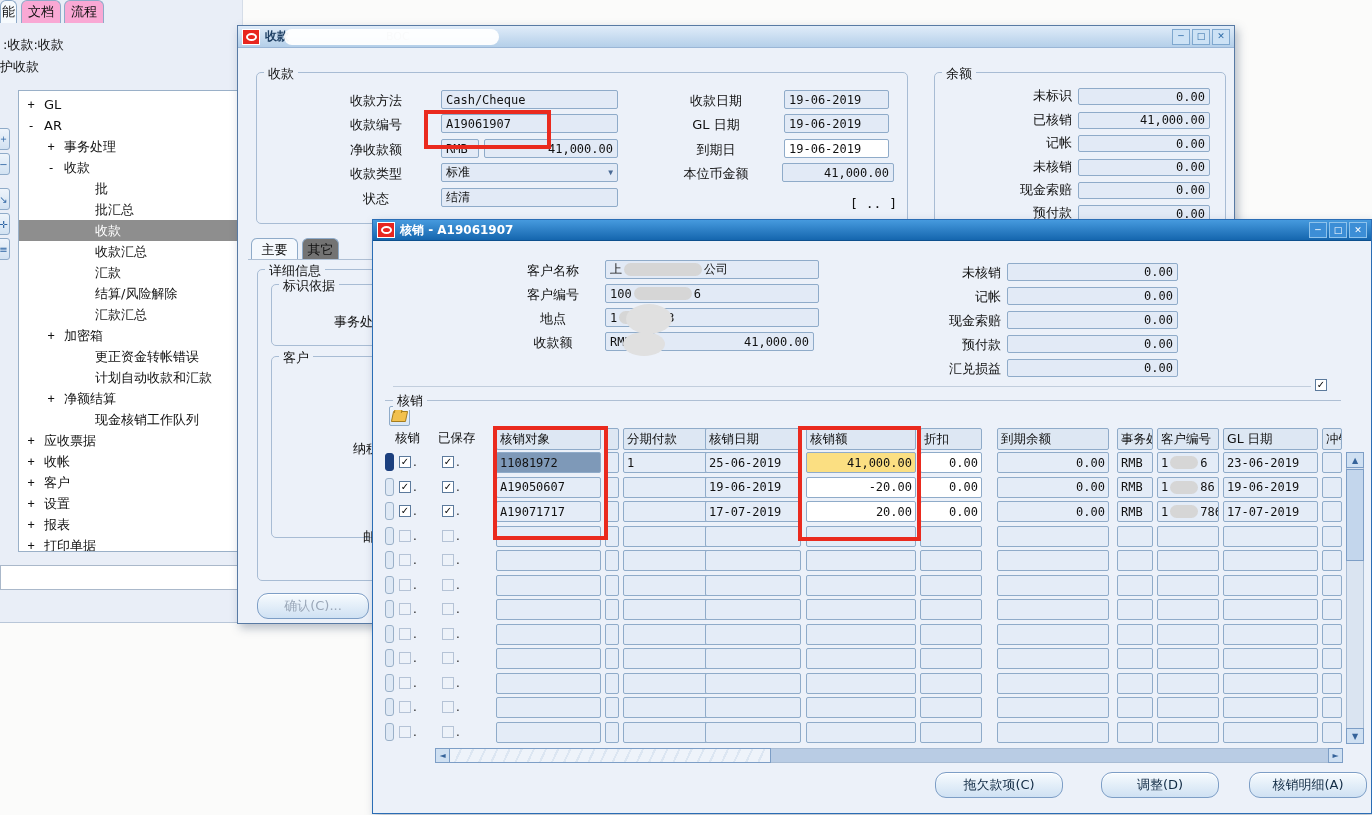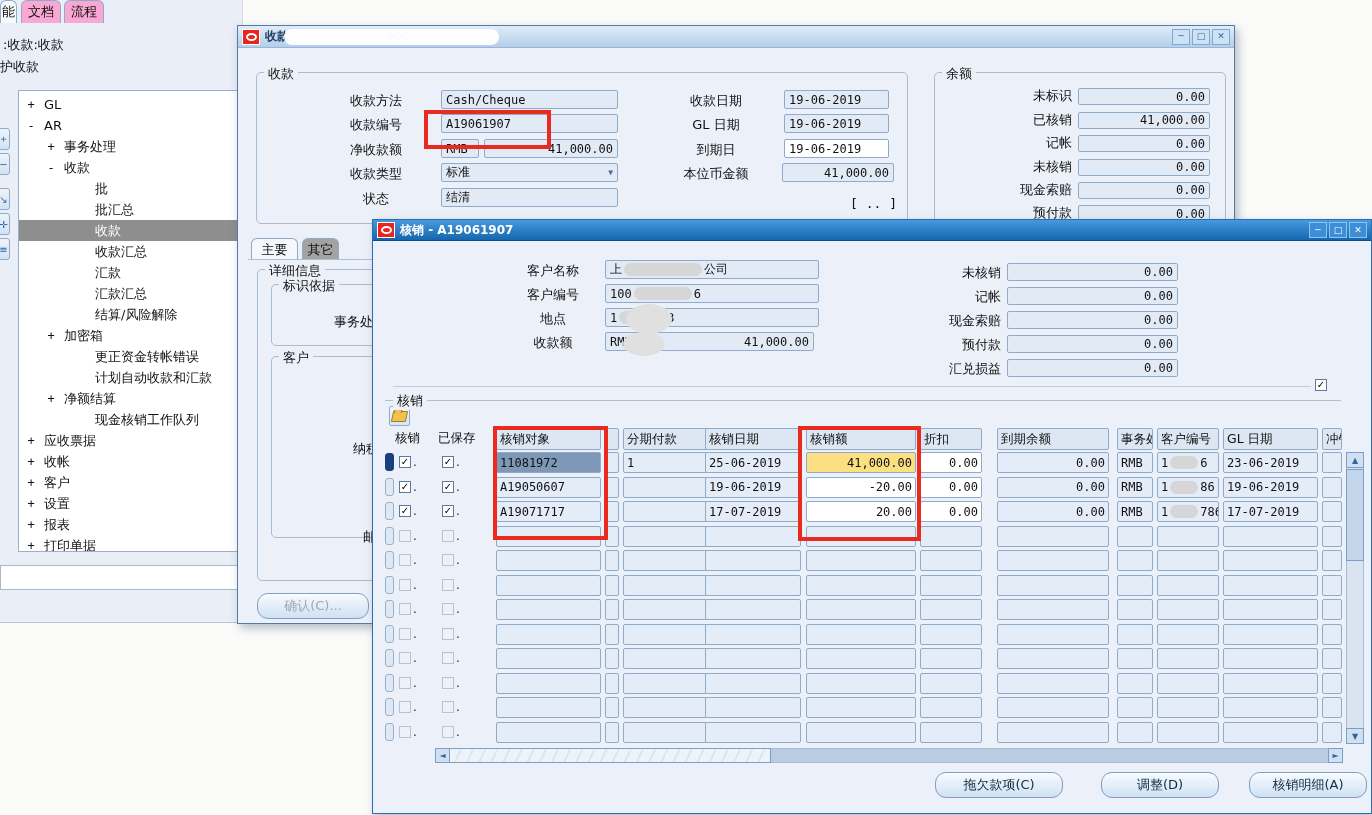--- a/index.html
+++ b/index.html
@@ -26,21 +26,21 @@
        font-family:"DejaVu Sans Mono",monospace;font-size:12px;display:flex;align-items:center;padding:0 4px;
        white-space:nowrap;overflow:hidden}
   .fld.num{justify-content:flex-end}
   .fld.white{background:#fff}
   .dd-arrow{margin-left:auto;font-size:8px;color:#4a6a95}
   .btn{position:absolute;box-sizing:border-box;border:1px solid #7d9ec6;border-radius:11px;
        background:linear-gradient(#f7fbfe,#cfe1f3);display:flex;align-items:center;justify-content:center;
        font-size:13px;color:#102a44;box-shadow:inset 0 1px 0 #fff}
   .btn.disabled{color:#9aa7b8}
   .tab{position:absolute;box-sizing:border-box;border:1px solid #8fabc9;border-bottom:none;border-radius:6px 6px 0 0;
-       display:flex;align-items:center;justify-content:center;font-size:13px;background:#a3a3a3}
+       display:flex;align-items:center;justify-content:center;font-size:13px;background:#737373}
   .tab[data-state~="active"]{background:#f4f8fd}
   .hline{position:absolute;height:1px;background:#aebfd4}
   .censor{position:absolute;background:#e0e0e0;border-radius:10px;z-index:5}
   .censor.white{background:rgba(255,255,255,.95)}
   .redbox{position:absolute;border:4px solid #ea2a1e;z-index:70;pointer-events:none}
   .cb{width:12px;height:12px;box-sizing:border-box;border:1px solid #5c7a9c;background:#fff;font-size:10px;
       line-height:10px;text-align:center;color:#000;display:inline-block;flex:0 0 auto}
   .cb[data-state="checked"]::after{content:"✓"}
   .cb[data-state="disabled"]{border-color:#b5c3d6;background:#edf2f9}
   .dotc{font-size:12px;color:#222}
@@ -164,26 +164,26 @@
         <span class="tlabel">收款汇总</span>
       </div>
 
       <div class="titem" data-lvl="2" data-state="">
         <span class="exp"></span>
         <span class="tlabel">汇款</span>
       </div>
 
       <div class="titem" data-lvl="2" data-state="">
         <span class="exp"></span>
+        <span class="tlabel">结算/风险解除</span>
+      </div>
+
+      <div class="titem" data-lvl="2" data-state="">
+        <span class="exp"></span>
         <span class="tlabel">汇款汇总</span>
-      </div>
-
-      <div class="titem" data-lvl="2" data-state="">
-        <span class="exp"></span>
-        <span class="tlabel">结算/风险解除</span>
       </div>
 
       <div class="titem" data-lvl="1" data-state="">
         <span class="exp">+</span>
         <span class="tlabel">加密箱</span>
       </div>
 
       <div class="titem" data-lvl="2" data-state="">
         <span class="exp"></span>
         <span class="tlabel">更正资金转帐错误</span>

